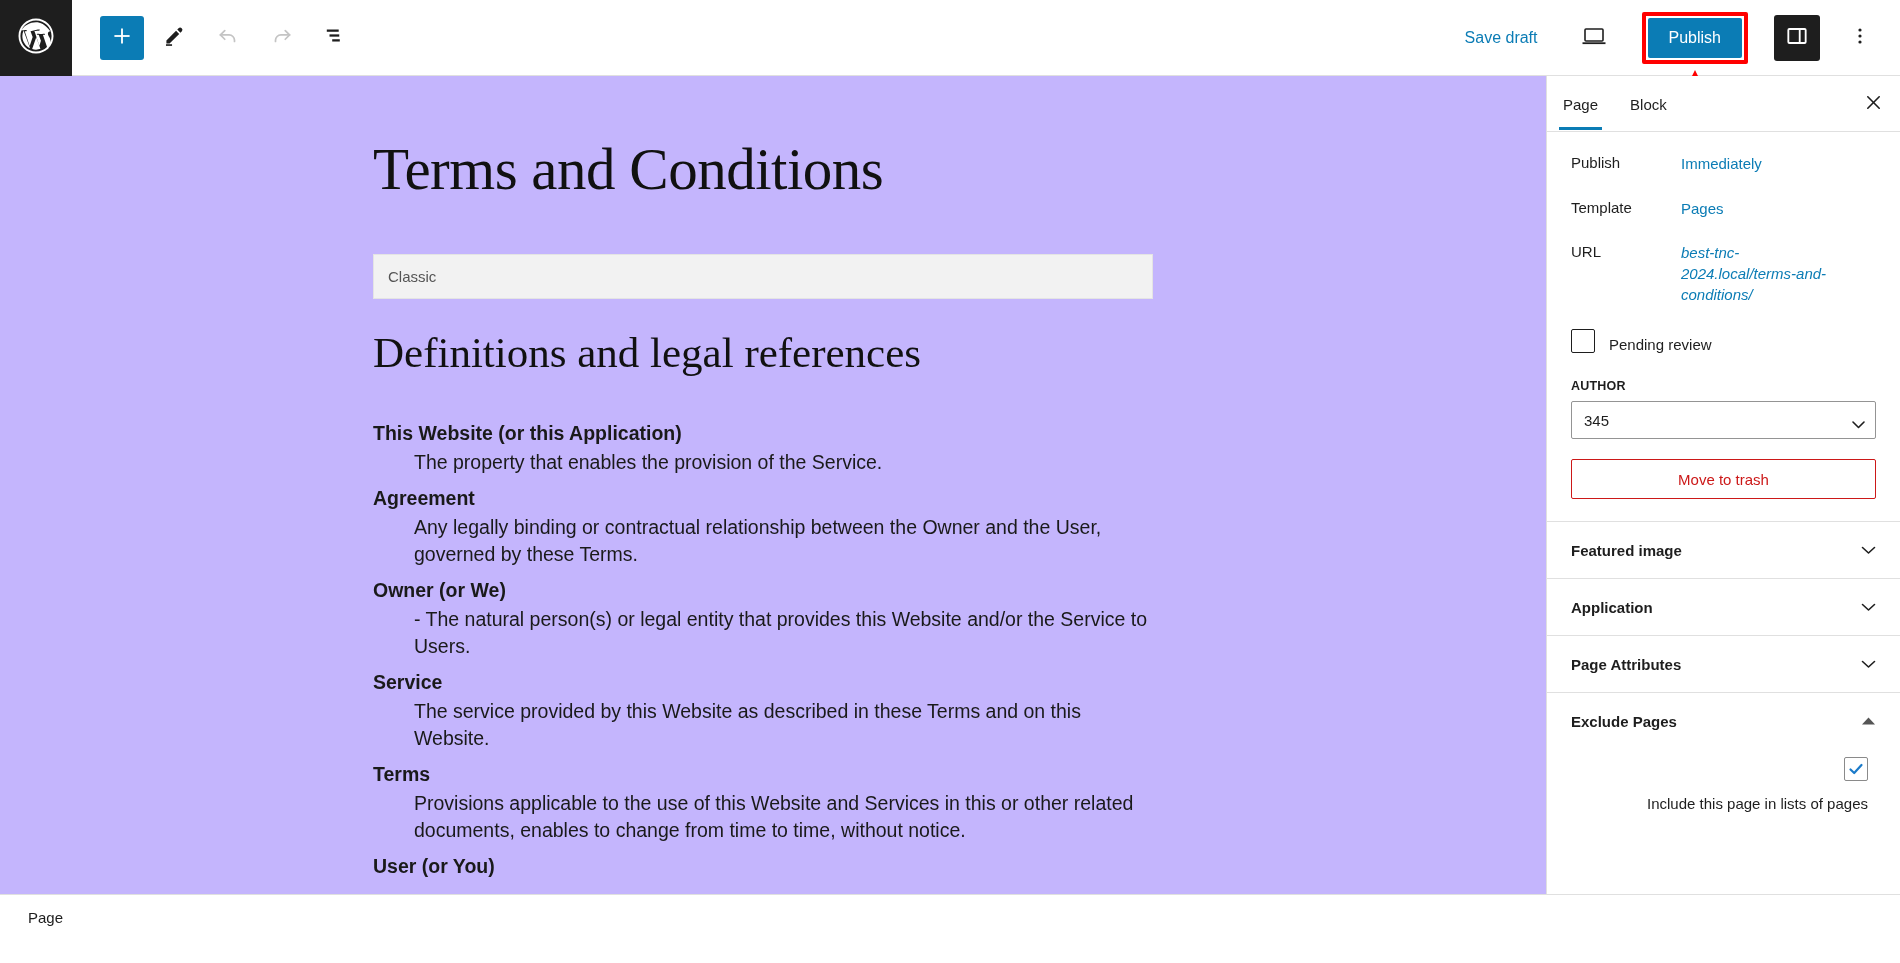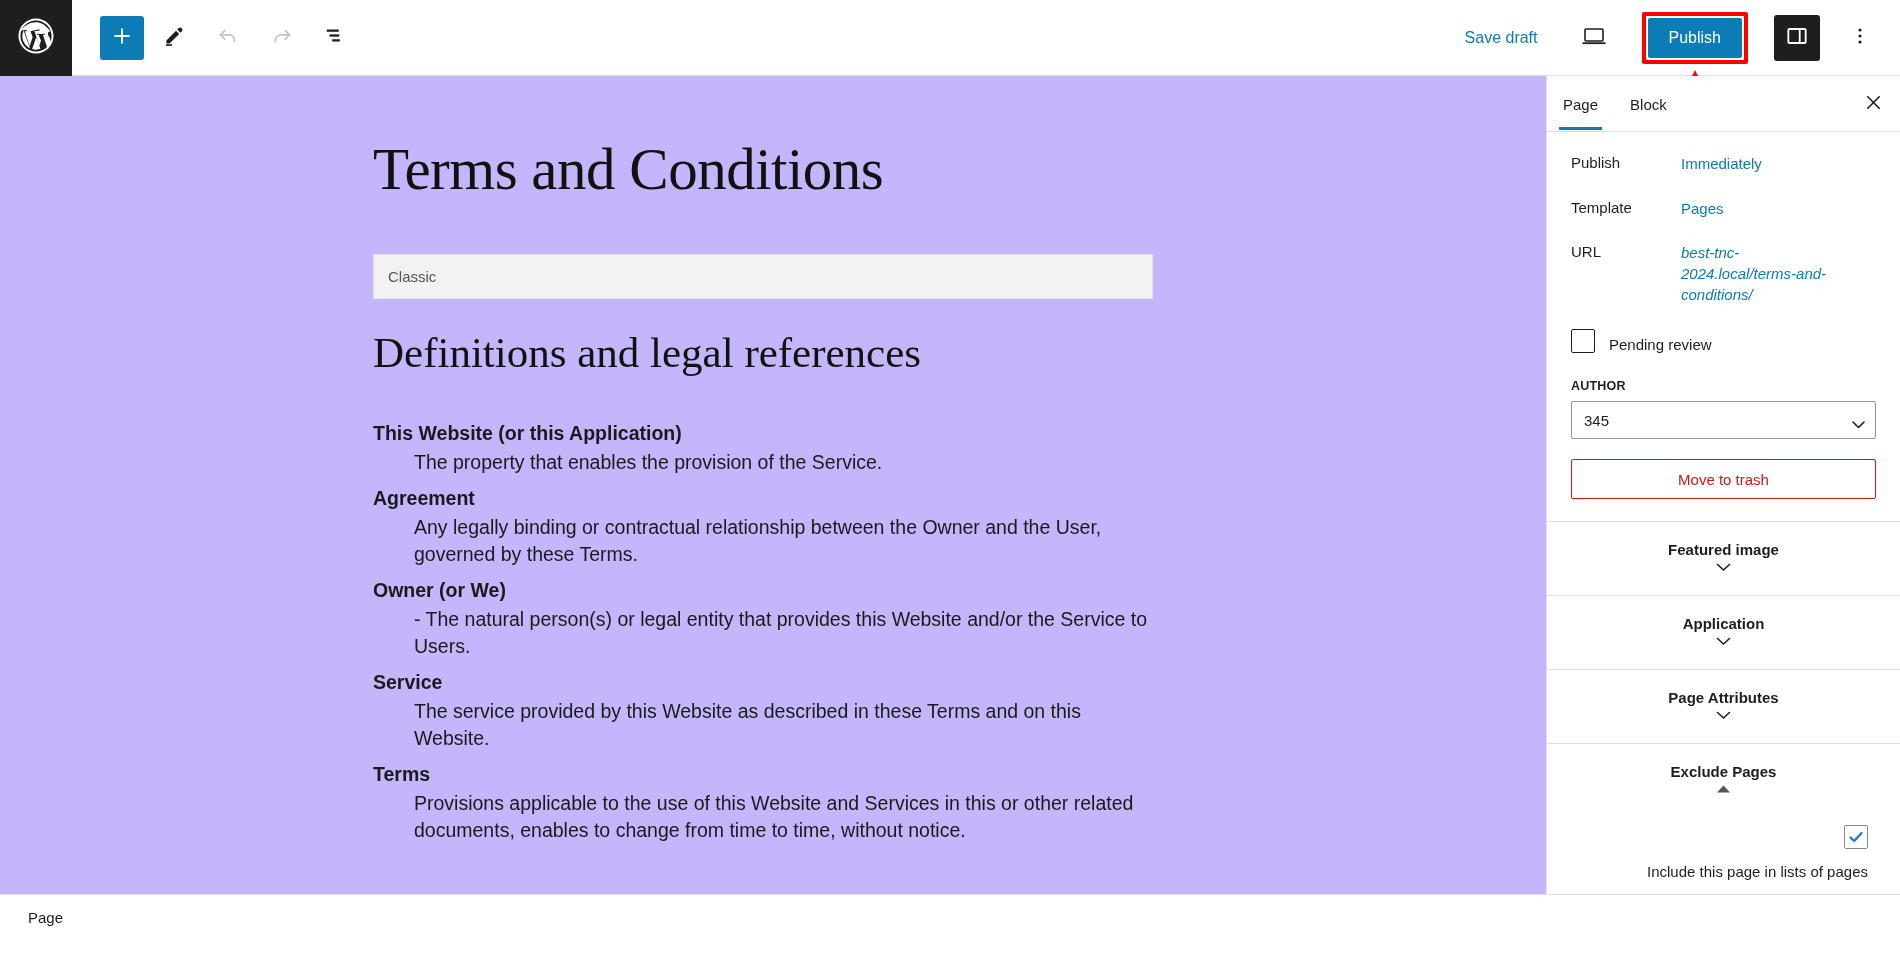--- a/index.html
+++ b/index.html
@@ -176,21 +176,21 @@
     width: 100%; height: 40px; border: 1px solid #cc1818; background: #fff;
     color: #cc1818; font-size: 15px; border-radius: 2px; cursor: pointer;
     font-family: inherit; margin-bottom: 22px;
   }
 
   .panel {
     border-top: 1px solid #e0e0e0; padding: 0 24px;
   }
   .panel-head {
     display: flex; align-items: center; justify-content: space-between;
-    padding: 19px 0; cursor: pointer; flex-direction: column;
+    padding: 19px 0; cursor: pointer;
   }
   .panel-title { font-size: 15px; font-weight: bold; color: #1e1e1e; }
   .panel-head svg { width: 15px; height: 10px; }
   .panel-body { padding-bottom: 20px; }
 
   
   .statusbar {
     position: absolute; bottom: 0; left: 0; width: 1900px; height: 69px;
     background: #fff; border-top: 1px solid #e0e0e0;
     display: flex; align-items: flex-start; padding: 14px 0 0 28px;
@@ -320,20 +320,21 @@
 
         <div class="dt">Owner (or We)</div>
         <div class="dd">- The natural person(s) or legal entity that provides this Website and/or the Service to Users.</div>
 
         <div class="dt">Service</div>
         <div class="dd">The service provided by this Website as described in these Terms and on this Website.</div>
 
         <div class="dt">Terms</div>
         <div class="dd">Provisions applicable to the use of this Website and Services in this or other related documents, enables to change from time to time, without notice.</div>
 
+        <div class="dt">User (or You)</div>
       </div>
     </div>
   </div>
 </div>
 
 <div class="v-scroll">
   <div class="arrow">
     <svg viewBox="0 0 10 8" fill="#6b6b6b">
         <polygon points="5,0 10,8 0,8"></polygon>
       </svg>

